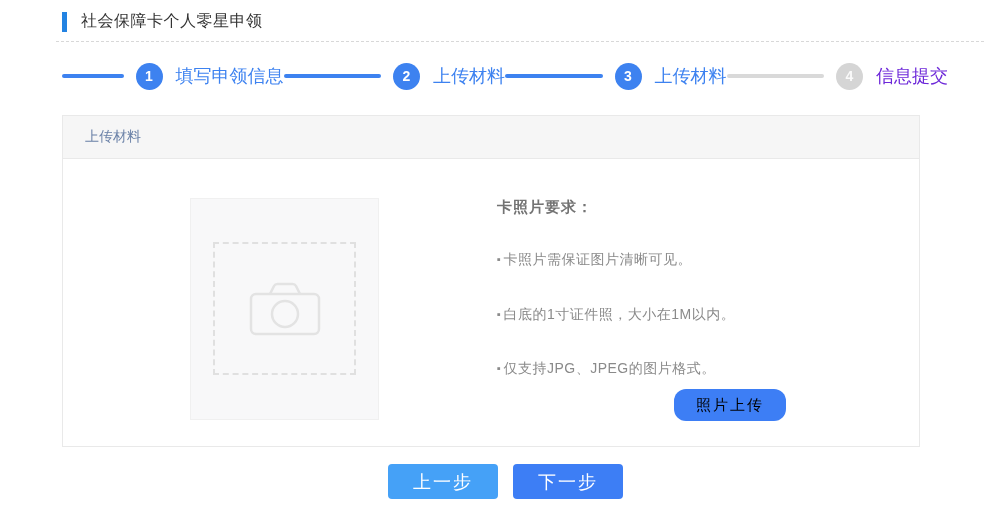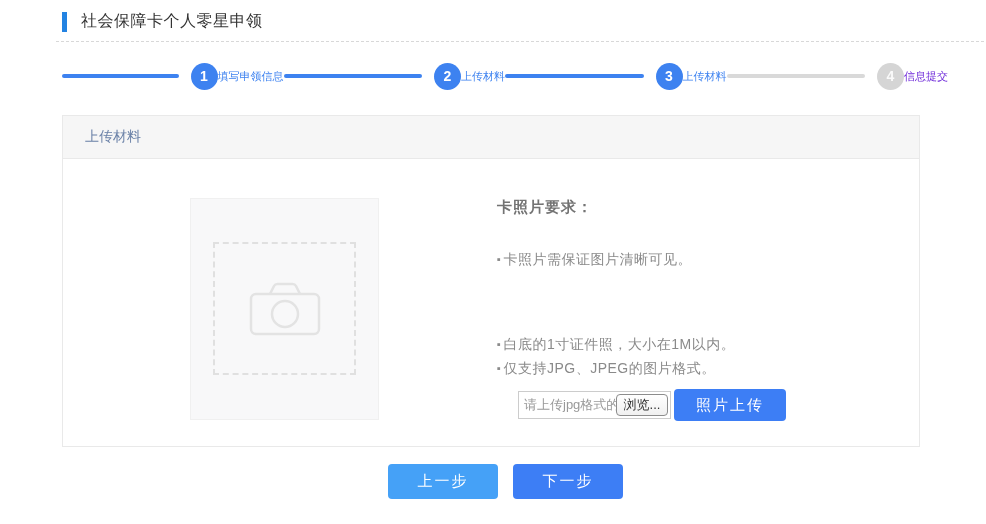--- a/index.html
+++ b/index.html
@@ -29,21 +29,21 @@
     position:absolute; left:62px; top:60px; width:886px; height:32px;
     display:flex; align-items:center;
   }
   .step { display:flex; align-items:center; flex:1; min-width:0; }
   .step .line { flex:1; height:4px; border-radius:2px; margin-right:12px; }
   .step .circle {
     width:27px; height:27px; border-radius:50%;
     display:flex; align-items:center; justify-content:center;
     color:#ffffff; font-size:14px; font-weight:bold; flex:none;
   }
-  .step .label { font-size:11px; white-space:nowrap; flex:none; }
+  .step .label { margin-left:13px; font-size:18px; white-space:nowrap; flex:none; }
   .step.active .line   { background:#3d82f0; }
   .step.active .circle { background:#3d82f0; }
   .step.active .label  { color:#3d82f0; }
   .step.pending .line   { background:#d9d9d9; }
   .step.pending .circle { background:#d5d5d5; color:#fafafa; }
   .step.pending .label  { color:#6d28d9; }
 
   
   .panel {
     position:absolute; left:62px; top:115px; width:858px; height:332px;
@@ -71,21 +71,21 @@
   .req-heading {
     position:absolute; left:434px; top:39px;
     font-size:15px; font-weight:bold; color:#737373; letter-spacing:1px;
   }
   .req-item {
     position:absolute; left:434px;
     font-size:14px; color:#8a8a8a; letter-spacing:0.5px;
   }
   .req-item .bullet { font-size:11px; margin-right:2px; vertical-align:1px; }
   .req-item-0 { top:92px; }
-  .req-item-1 { top:147px;margin-top:30px; }
+  .req-item-1 { top:147px; }
   .req-item-2 { top:201px; }
 
   
   .file-box {
     position:absolute; left:455px; top:232px; width:153px; height:28px;
     border:1px solid #cccccc; background:#ffffff;
     display:flex; align-items:center; padding:0 2px 0 5px;
   }
   .file-text {
     flex:1; font-size:13px; color:#999999; white-space:nowrap; overflow:hidden;
@@ -93,29 +93,29 @@
   .browse-btn {
     flex:none; width:52px; height:22px;
     border:1px solid #8c8c8c; border-radius:4px;
     background:linear-gradient(#ffffff,#f0f0f0);
     font-size:13px; color:#333333;
     display:flex; align-items:center; justify-content:center;
     cursor:pointer;
   }
   .upload-btn {
     position:absolute; left:611px; top:230px; width:112px; height:32px;
-    background:#3d7ef5; border:none; border-radius:4px;
-    color:#ffffff; font-size:15px; letter-spacing:2px; cursor:pointer;
+    background:#3d7ef5; border:none; border-radius:12px;
+    color:#000000; font-size:15px; letter-spacing:2px; cursor:pointer;
   }
 
   
   .footer-btn {
     position:absolute; top:464px; height:35px; width:110px;
     border:none; border-radius:4px;
-    color:#ffffff; font-size:15px; letter-spacing:2px; cursor:pointer;
+    color:#ffffff; font-size:18px; letter-spacing:2px; cursor:pointer;
   }
   .prev-btn { left:388px; background:#45a1f7; }
   .next-btn { left:513px; background:#3d7ef5; }
 </style>
 </head>
 <body>
 
 <div class="title-row">
   <span class="accent-bar"></span>
   <span class="page-title">社会保障卡个人零星申领</span>
@@ -166,23 +166,19 @@
     <div class="req-item req-item-0">
       <span class="bullet">▪</span><span>卡照片需保证图片清晰可见。</span>
     </div>
     <div class="req-item req-item-1">
       <span class="bullet">▪</span><span>白底的1寸证件照，大小在1M以内。</span>
     </div>
     <div class="req-item req-item-2">
       <span class="bullet">▪</span><span>仅支持JPG、JPEG的图片格式。</span>
     </div>
 
-    <div class="file-box">
-      <span class="file-text">请上传jpg格式的</span>
-      <span class="browse-btn">浏览...</span>
-    </div>
     <button class="upload-btn">照片上传</button>
 
   </div>
 </div>
 
 <button class="footer-btn prev-btn">上一步</button>
 <button class="footer-btn next-btn">下一步</button>
 
 </body></html>

